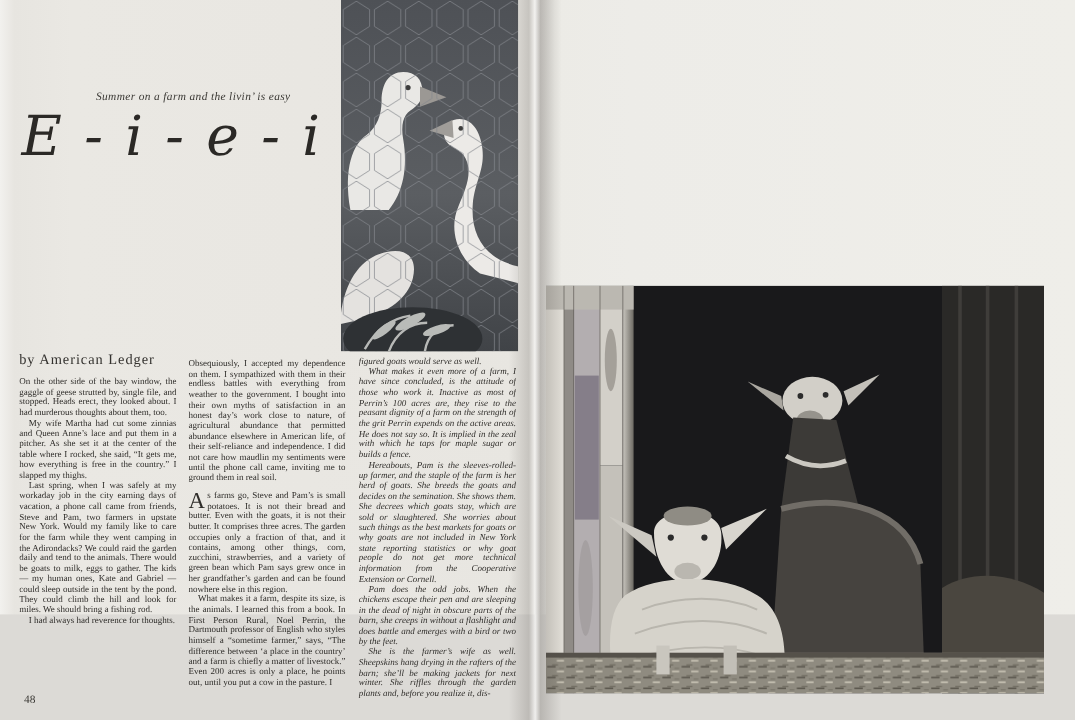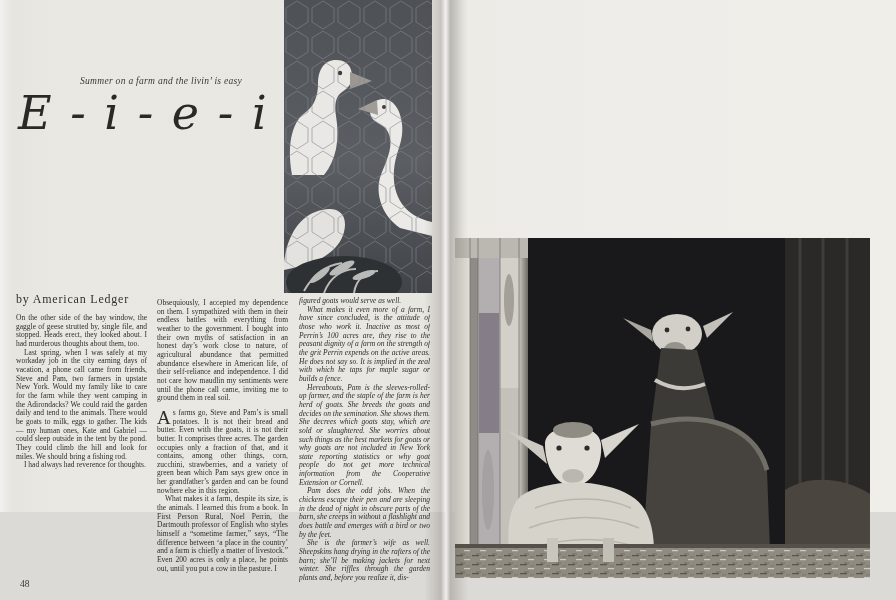--- a/index.html
+++ b/index.html
@@ -37,20 +37,21 @@
 </style>
 </head>
 <body>
 
 <div class="page" id="page-left">
   <div class="abs" id="kicker">Summer on a farm and the livin’ is easy</div>
   <div class="abs" id="headline">E - i - e - i - o</div>
   <div class="abs" id="byline">by American Ledger</div>
   <div class="bodycol" id="colL1">
       <p>On the other side of the bay window, the gaggle of geese strutted by, single file, and stopped. Heads erect, they looked about. I had murderous thoughts about them, too.</p>
+      <p>My wife Martha had cut some zinnias and Queen Anne’s lace and put them in a pitcher. As she set it at the center of the table where I rocked, she said, “It gets me, how everything is free in the country.” I slapped my thighs.</p>
       <p>Last spring, when I was safely at my workaday job in the city earning days of vacation, a phone call came from friends, Steve and Pam, two farmers in upstate New York. Would my family like to care for the farm while they went camping in the Adirondacks? We could raid the garden daily and tend to the animals. There would be goats to milk, eggs to gather. The kids — my human ones, Kate and Gabriel — could sleep outside in the tent by the pond. They could climb the hill and look for miles. We should bring a fishing rod.</p>
       <p>I had always had reverence for thoughts.</p>
     </div>
   <div class="bodycol" id="colL2">
       <p>Obsequiously, I accepted my dependence on them. I sympathized with them in their endless battles with everything from weather to the government. I bought into their own myths of satisfaction in an honest day’s work close to nature, of agricultural abundance that permitted abundance elsewhere in American life, of their self-reliance and independence. I did not care how maudlin my sentiments were until the phone call came, inviting me to ground them in real soil.</p>
       <p class="dropcap">As farms go, Steve and Pam’s is small potatoes. It is not their bread and butter. Even with the goats, it is not their butter. It comprises three acres. The garden occupies only a fraction of that, and it contains, among other things, corn, zucchini, strawberries, and a variety of green bean which Pam says grew once in her grandfather’s garden and can be found nowhere else in this region.</p>
       <p>What makes it a farm, despite its size, is the animals. I learned this from a book. In First Person Rural, Noel Perrin, the Dartmouth professor of English who styles himself a “sometime farmer,” says, “The difference between ‘a place in the country’ and a farm is chiefly a matter of livestock.” Even 200 acres is only a place, he points out, until you put a cow in the pasture. I</p>
     </div>
   <div class="bodycol" id="colL3">
       <p>figured goats would serve as well.</p>

